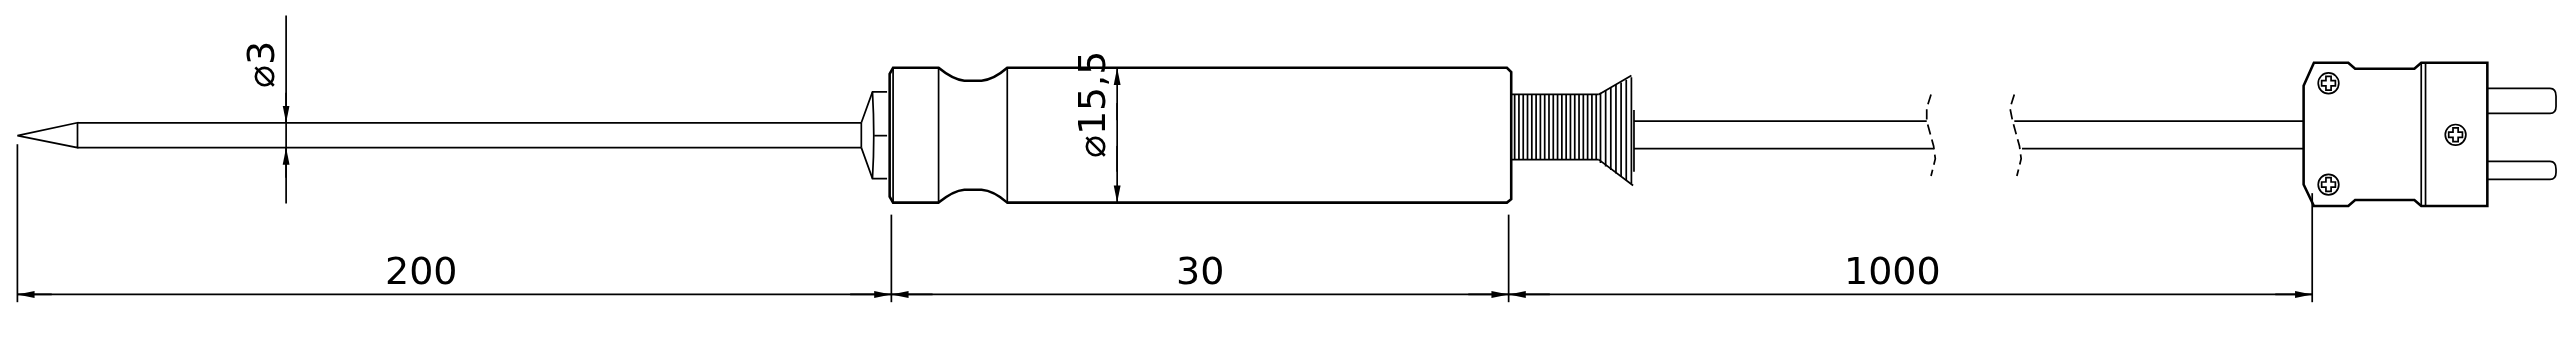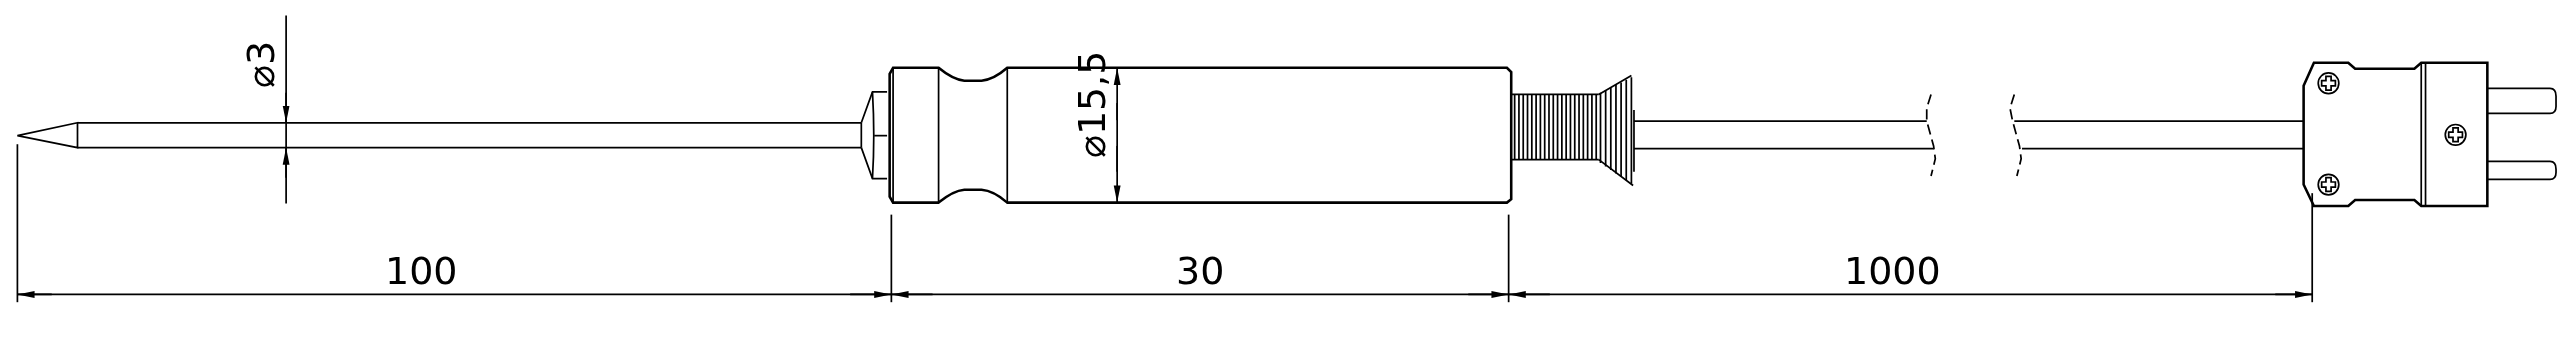--- a/index.html
+++ b/index.html
@@ -107,16 +107,16 @@
     <line class="thin" x1="2650" y1="343" x2="2693" y2="343" marker-end="url(#arr)"></line>
   </g>
 </svg>
 
 <div class="lbl rot" style="left:242px; top:88px;">
   <span>⌀3</span>
 </div>
 <div class="lbl rot" style="left:1073px; top:158px;">
   <span>⌀15,5</span>
 </div>
-<div class="lbl" style="left:385px; top:252px;">100</div>
+<div class="lbl" style="left:385px; top:252px;">200</div>
 <div class="lbl" style="left:1176px; top:252px;">30</div>
 <div class="lbl" style="left:1844px; top:252px;">1000</div>
 
 
 </body></html>

